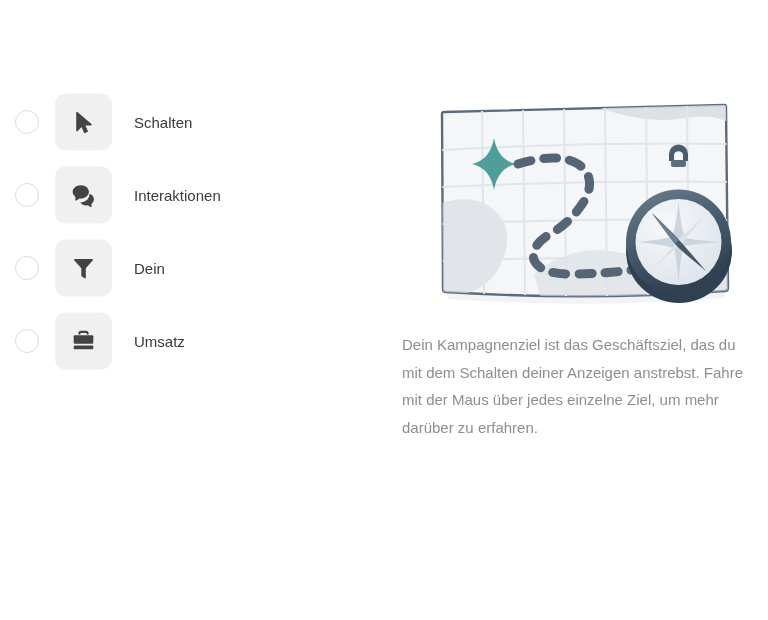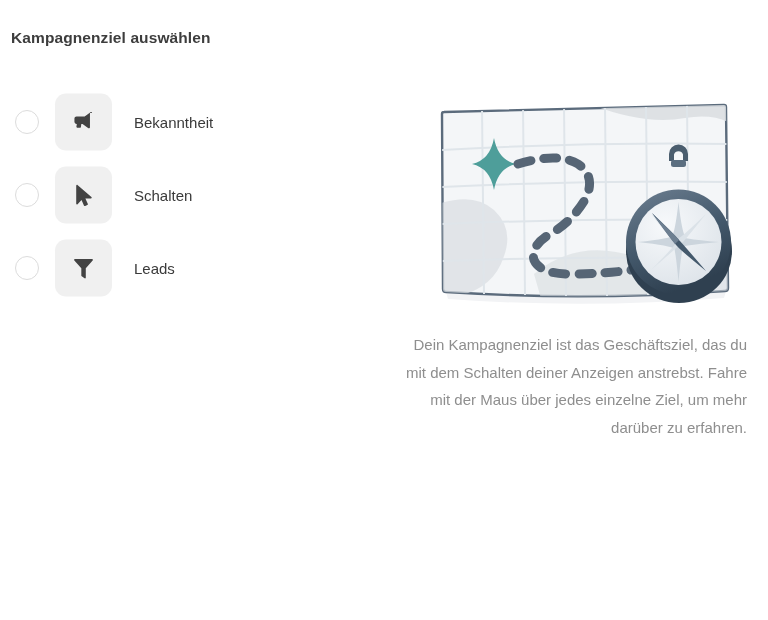--- a/index.html
+++ b/index.html
@@ -87,21 +87,20 @@
     color: #3a3a3a;
     white-space: nowrap;
   }
 
   
   .info-panel {
     position: absolute;
     left: 402px;
     top: 92px;
     width: 350px;
-    text-align: right;
   }
   .illustration {
     width: 310px;
     height: 225px;
     margin-left: 28px;
     display: block;
   }
   .info-text {
     margin: 0;
     margin-top: 14px;
@@ -109,56 +108,67 @@
     font-size: 15px;
     line-height: 27.5px;
     color: #8e8e8e;
   }
 </style>
 </head>
 <body>
 
 <div class="page">
 
-  <div class="page-title">Kampagnenziel auswählen</div>
 
   <div class="goal-list">
 
-    <div class="goal-row">
-      <span class="radio"></span>
-      <span class="icon-tile">
-        <svg viewBox="0 0 24 24" aria-hidden="true">
-          <path d="M20.2 3.4c0-.8-.9-1.2-1.5-.8l-5.6 4.1H5.3c-1.1 0-2 .9-2 2v3.1c0 1.1.9 2 2 2h.3l-.4 2.6c-.1.6.4 1.2 1 1.2h2.3c.5 0 .9-.4 1-.9l.4-2.9h1.2l5.6 4.1c.6.5 1.5 0 1.5-.8V3.4z"></path>
-        </svg>
-      </span>
-      <span class="goal-label">Bekanntheit</span>
-    </div>
 
     <div class="goal-row">
       <span class="radio"></span>
       <span class="icon-tile">
         <svg viewBox="0 0 24 24" aria-hidden="true">
           <path d="M6.2 2.3c-.5-.3-1.2.1-1.2.7v17.3c0 .7.8 1 1.3.5l3.8-3.9 2.3 5.2c.2.5.8.7 1.3.5l1.9-.9c.5-.2.7-.8.5-1.3l-2.3-5.1h5.3c.7 0 1.1-.9.5-1.4L6.2 2.3z"></path>
         </svg>
       </span>
       <span class="goal-label">Schalten</span>
     </div>
 
+    <div class="goal-row">
+      <span class="radio"></span>
+      <span class="icon-tile">
+        <svg viewBox="0 0 24 24" aria-hidden="true">
+          <path d="M9.4 2.6C5.1 2.6 1.6 5.4 1.6 8.9c0 1.9 1 3.6 2.6 4.8v3.1c0 .5.6.8 1 .5l2.9-2c.4.1.8.1 1.3.1 4.3 0 7.8-2.9 7.8-6.5S13.7 2.6 9.4 2.6z"></path>
+          <path d="M17.6 10.4c.1.4.1.8.1 1.2 0 4.2-4 7.5-8.7 7.5.9 1.7 3.2 2.9 5.9 2.9.4 0 .8 0 1.2-.1l2.6 1.7c.4.3 1 0 1-.5v-2.7c1.4-1 2.3-2.5 2.3-4.1 0-2.6-2-4.8-4.4-5.4z"></path>
+        </svg>
+      </span>
+      <span class="goal-label">Interaktionen</span>
+    </div>
 
     <div class="goal-row">
       <span class="radio"></span>
       <span class="icon-tile">
         <svg viewBox="0 0 24 24" aria-hidden="true">
           <path d="M3 4.3c0-.5.4-.9.9-.9h16.2c.5 0 .9.4.9.9 0 .2-.1.5-.2.6l-6.6 7.3v9.1c0 .6-.7 1-1.2.6l-2.7-2c-.3-.2-.4-.5-.4-.8v-6.9L3.2 4.9c-.1-.1-.2-.4-.2-.6z"></path>
         </svg>
       </span>
-      <span class="goal-label">Leads</span>
-    </div>
-
-
+      <span class="goal-label">Dein</span>
+    </div>
+
+
+    <div class="goal-row">
+      <span class="radio"></span>
+      <span class="icon-tile">
+        <svg viewBox="0 0 24 24" aria-hidden="true">
+          <path d="M9.4 2.2c-1.3 0-2.3 1-2.3 2.3v1.3h1.9V4.7c0-.3.2-.5.5-.5h5c.3 0 .5.2.5.5v1.1h1.9V4.5c0-1.3-1-2.3-2.3-2.3H9.4z"></path>
+          <rect x="2.6" y="6.4" width="18.8" height="8.3" rx="1.1"></rect>
+          <rect x="2.6" y="16.4" width="18.8" height="3.6" rx="1"></rect>
+        </svg>
+      </span>
+      <span class="goal-label">Umsatz</span>
+    </div>
 
   </div>
 
   <div class="info-panel">
 
     <svg class="illustration" viewBox="0 0 310 225">
       <defs>
         <clipPath id="paperClip">
           <path d="M14 20 L294 13 Q296 13 296 15 L298 196 Q298 199 295 199
                    Q155 209 16 200 Q13 200 13 197 L12 22 Q12 20 14 20 Z"></path>

